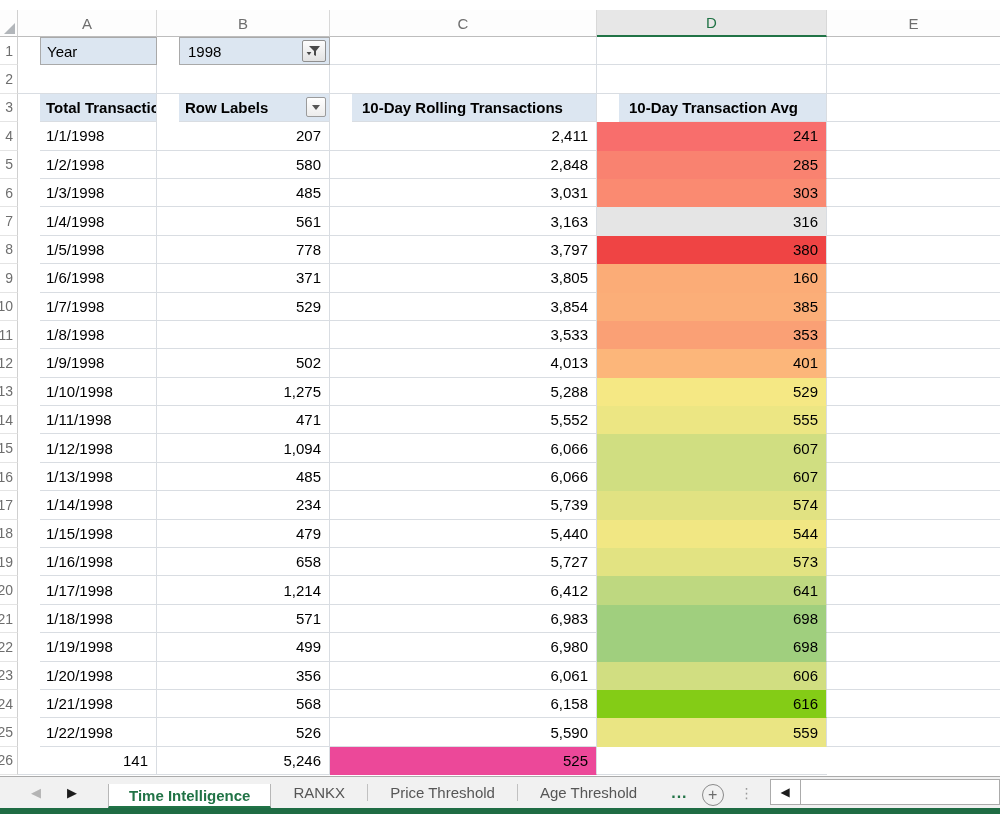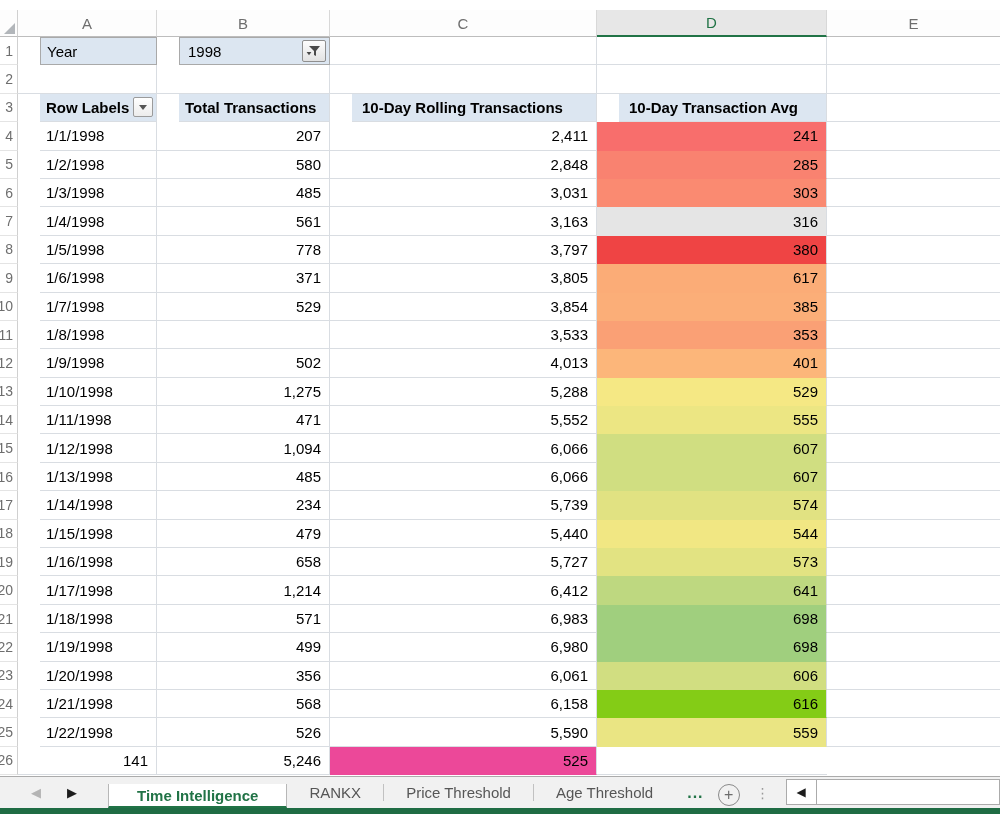--- a/index.html
+++ b/index.html
@@ -48,21 +48,21 @@
   
   .tabbar { display:flex; align-items:stretch; height:32px; background:#f1f1f1;
             border-top:1px solid #ababab; }
   .tab-nav { width:108px; display:flex; align-items:center; justify-content:center; gap:26px; }
   .nav-arrow { font-size:13px; line-height:1; }
   .nav-arrow.dim { color:#b4b4b4; }
   .nav-arrow.dark { color:#1c1c1c; }
   .tab { display:flex; align-items:center; padding:0 22px; font-size:15px; color:#565656; cursor:default; }
   .tab.active { background:#fff; color:#217346; font-weight:bold;
                 border-left:1px solid #b7b7b7; border-right:1px solid #b7b7b7;
-                border-bottom:2px solid #217346; padding:0 28px;margin-top:7px; }
+                border-bottom:2px solid #217346; padding:0 20px;margin-top:7px; }
   .tab-sep { width:1px; background:#c1c1c1; margin:7px 0; }
   .more-tabs { display:flex; align-items:center; padding:0 12px; color:#217346; font-weight:bold; font-size:16px; letter-spacing:1px; }
   .plus-btn { display:flex; align-items:center; justify-content:center; margin:4px 6px 0 2px; }
   .plus-circle { width:22px; height:22px; border:1px solid #8a8a8a; border-radius:50%;
                  display:flex; align-items:center; justify-content:center; color:#6c6c6c;
                  font-size:16px; line-height:1; }
   .dots { display:flex; align-items:center; padding:0 10px; color:#9a9a9a; font-size:14px; letter-spacing:0; }
   .hscroll { flex:1; display:flex; align-items:stretch; margin:2px 0 3px 6px;
              border:1px solid #ababab; background:#fff; }
   .hscroll-arrow { width:30px; display:flex; align-items:center; justify-content:center;
@@ -112,27 +112,27 @@
       <div class="rn">2</div>
       <div class="cell"></div>
       <div class="cell"></div>
       <div class="cell"></div>
       <div class="cell"></div>
       <div class="cell last"></div>
     </div>
 
     <div class="row">
       <div class="rn">3</div>
+      <div class="cell txt pivot-fill bold">Total Transactions</div>
       <div class="cell txt pivot-fill bold rel">
         <span>Row Labels</span>
         <span class="dd-btn">
           <span class="dd-caret"></span>
         </span>
       </div>
-      <div class="cell txt pivot-fill bold">Total Transactions</div>
       <div class="cell txt pivot-fill bold" style="padding-left:10px;">10-Day Rolling Transactions</div>
       <div class="cell txt pivot-fill bold" style="padding-left:10px;">10-Day Transaction Avg</div>
       <div class="cell last"></div>
     </div>
 
     <div id="data-rows">
   <div class="row">
     <div class="rn">4</div>
     <div class="cell txt">1/1/1998</div>
     <div class="cell num">207</div>
@@ -175,21 +175,21 @@
     <div class="cell num">3,797</div>
     <div class="cell num avg" style="background: #ef4444; text-align: center;">380</div>
     <div class="cell last"></div>
   </div>
 
   <div class="row">
     <div class="rn">9</div>
     <div class="cell txt">1/6/1998</div>
     <div class="cell num">371</div>
     <div class="cell num">3,805</div>
-    <div class="cell num avg" style="background: rgb(251, 172, 119);">617</div>
+    <div class="cell num avg" style="background: rgb(251, 172, 119);">160</div>
     <div class="cell last"></div>
   </div>
 
   <div class="row">
     <div class="rn">10</div>
     <div class="cell txt">1/7/1998</div>
     <div class="cell num">529</div>
     <div class="cell num">3,854</div>
     <div class="cell num avg" style="background: rgb(251, 174, 120);">385</div>
     <div class="cell last"></div>

